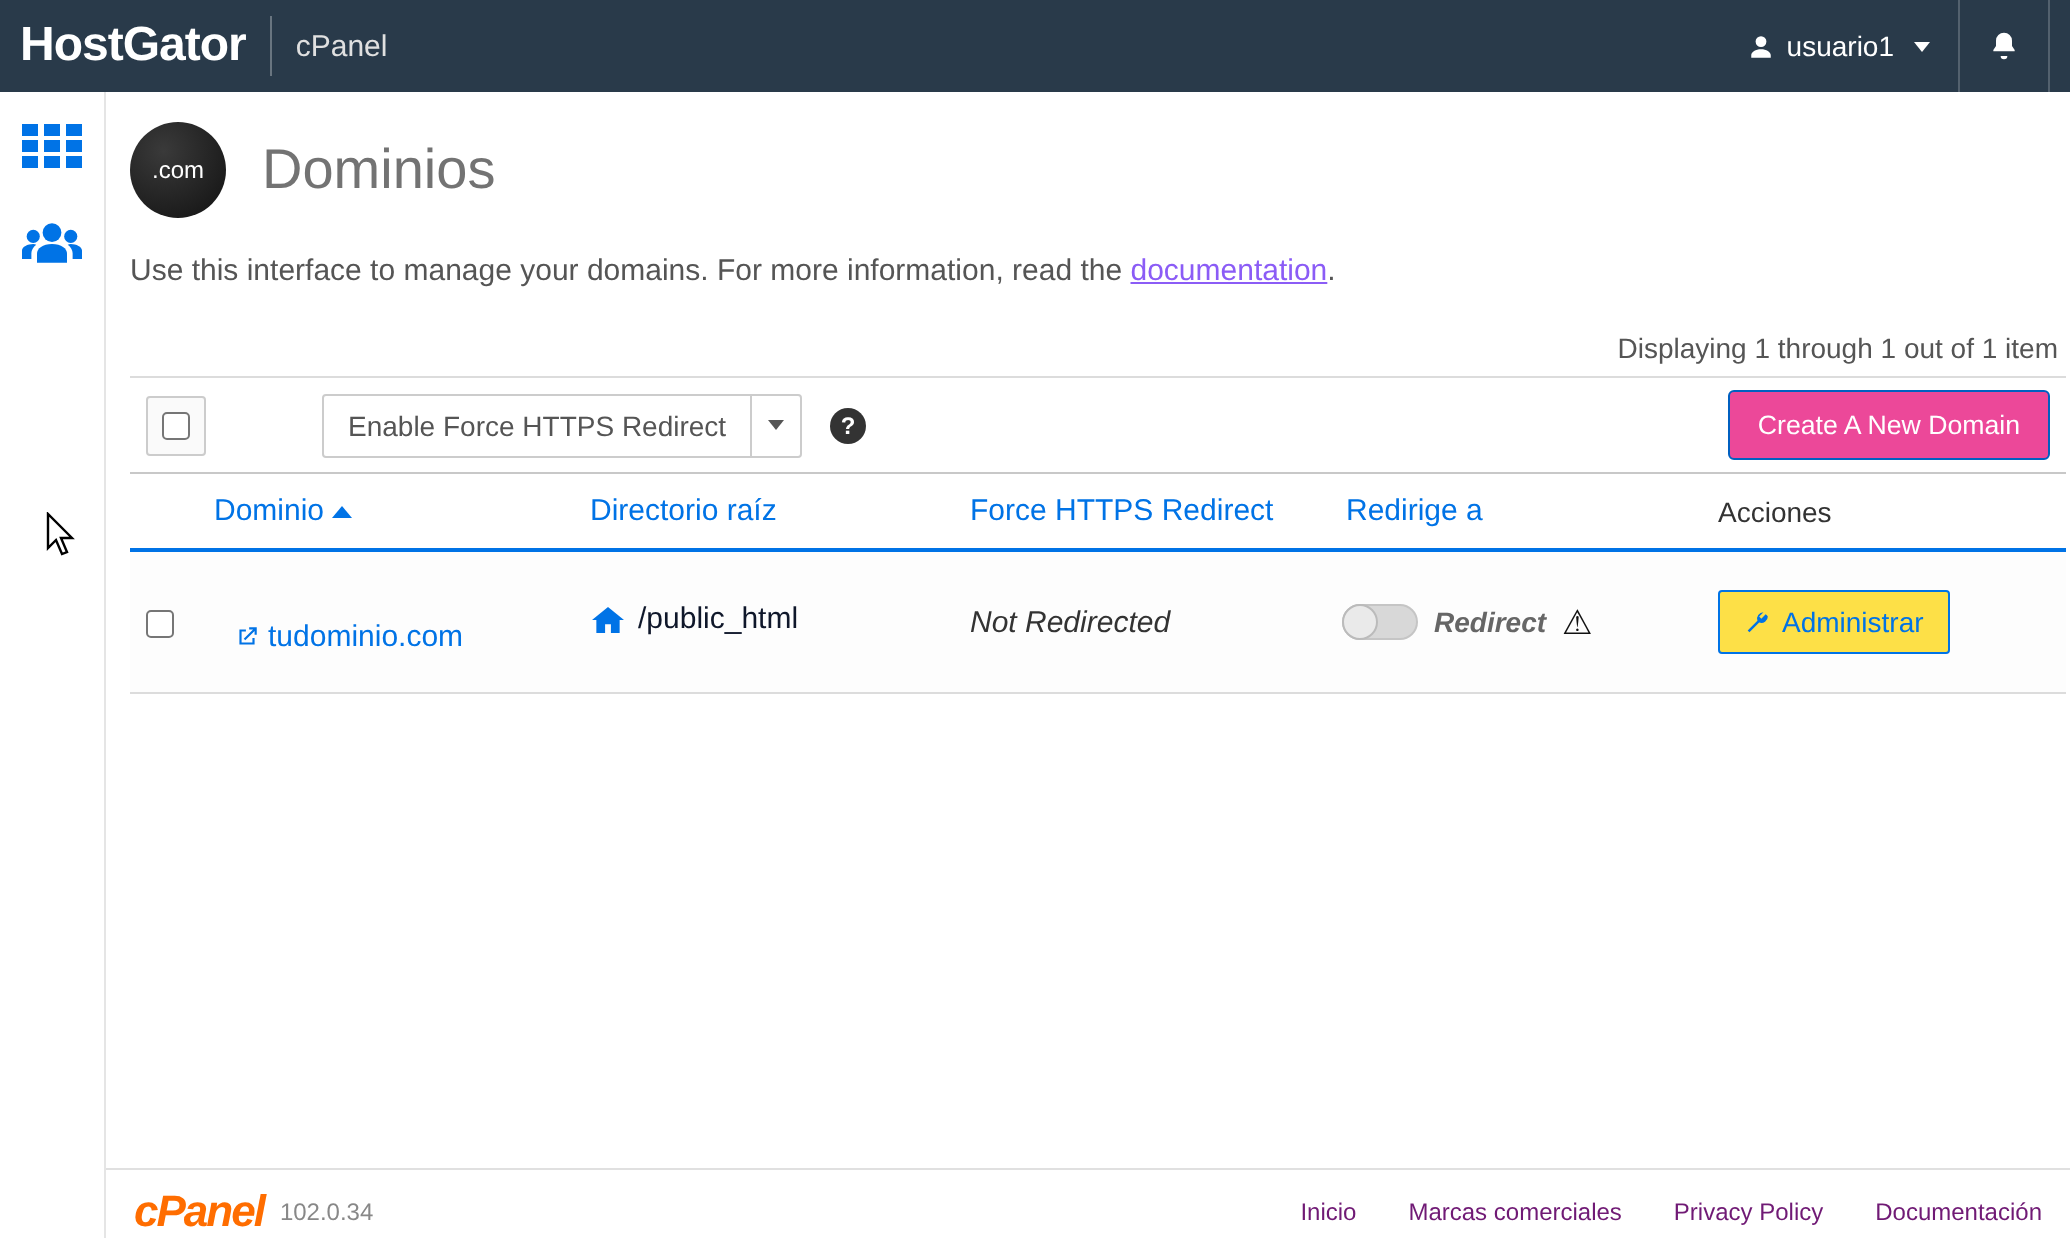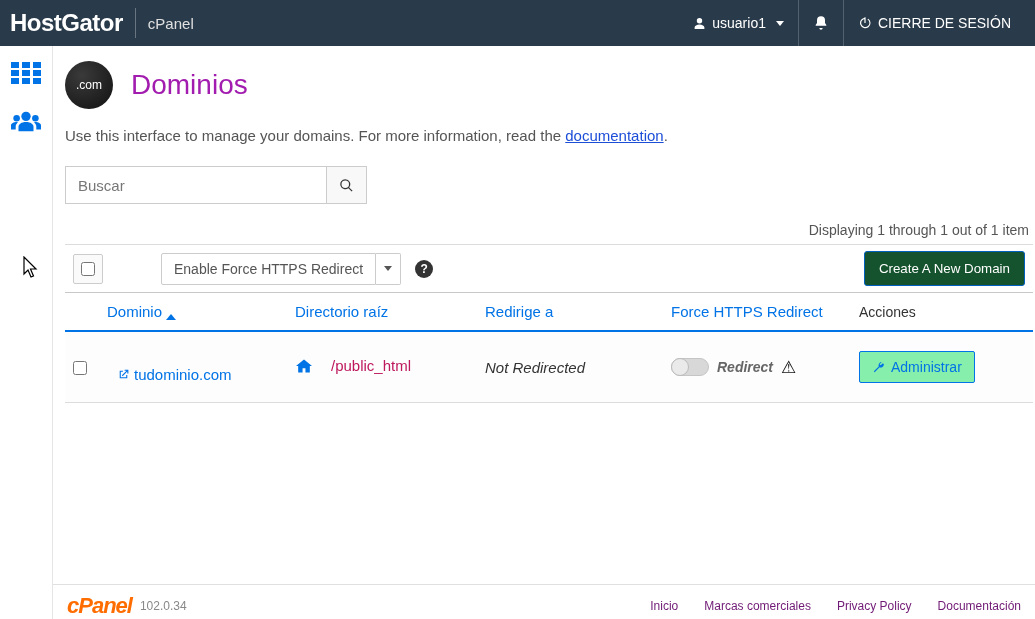--- a/index.html
+++ b/index.html
@@ -23,72 +23,72 @@
     
     .sidebar { width: 53px; background: #fff; border-right: 1px solid #e5e5e5; padding-top: 12px; display:flex; flex-direction:column; align-items:center; gap:18px; }
     .sidebar-icon { width: 30px; height: 30px; display:flex; align-items:center; justify-content:center; cursor: pointer; }
     .sidebar-icon svg { fill: #0073e6; }
     
     
     .content { flex: 1; padding: 15px 0 0 12px; position: relative; }
     .content-inner{ padding-right:2px; }
     .page-header { display: flex; align-items: center; gap: 18px; margin-bottom: 18px; }
     .page-icon { width: 48px; height: 48px; border-radius: 50%; background: radial-gradient(circle at 35% 30%, #3a3a3a, #111); display:flex; align-items:center; justify-content:center; color:#fff; font-size:12px; font-weight:500; }
-    .page-title { font-size: 28px; font-weight: 400; color: #a21caf; }
+    .page-title { font-size: 28px; font-weight: 400; color: #737373; }
     .page-desc { color: #555; font-size: 15px; margin-bottom: 22px; }
-    .page-desc a { color: #1d4ed8; }
+    .page-desc a { color: #8b5cf6; }
     
     
     .search-group { display: flex; margin-bottom: 18px; }
     .search-input { width: 262px; height: 38px; border: 1px solid #ccc; padding: 0 12px; font-size: 15px; color: #333; outline:none; }
     .search-input::placeholder { color: #777; }
     .search-btn { width: 40px; height: 38px; border: 1px solid #ccc; border-left: none; background: #f8f8f8; display:flex; align-items:center; justify-content:center; cursor:pointer; }
     
     
     .results-row { text-align: right; color: #555; font-size: 14px; margin-bottom: 6px; padding-right:4px; }
     
     
     .toolbar-row { display: flex; align-items: center; border-top: 1px solid #dcdcdc; border-bottom: 1px solid #c8c8c8; padding: 6px 8px; gap: 10px; }
     .checkbox-cell { width: 30px; height: 30px; border:1px solid #ccc; background:#fafafa; display:flex; align-items:center; justify-content:center; border-radius:2px; }
     input[type="checkbox"] { width: 14px; height: 14px; }
     .btn { border: 1px solid #ccc; background: #fff; padding: 7px 12px; font-size: 14px; color: #555; cursor: pointer; }
     .btn-group { display: flex; padding-left: 48px; }
     .btn-group .btn:first-child { border-radius: 2px 0 0 2px; }
     .btn-group .btn-caret { border-left:none; border-radius:0 2px 2px 0; padding:7px 8px; display:flex; align-items:center; }
     .btn-caret .caret-dark { width:0; height:0; border-left:4px solid transparent; border-right:4px solid transparent; border-top:5px solid #555; }
     .help-icon{ width:18px; height:18px; border-radius:50%; background:#333; color:#fff; font-size:12px; font-weight:700; display:flex; align-items:center; justify-content:center; margin-left:4px; }
-    .btn-primary { background:#14532d; border:1px solid #0060c0; color:#fff; margin-left:auto; padding:9px 14px; border-radius:3px; }
+    .btn-primary { background:#ec4899; border:1px solid #0060c0; color:#fff; margin-left:auto; padding:9px 14px; border-radius:3px; }
     
     
     .table-head { display:flex; align-items:center; padding:10px 8px; border-bottom:2px solid #0073e6; }
     .th { color:#0073e6; font-size:15px; cursor:pointer; }
     .th-checkbox{ width:34px; }
-    .th-dominio{ width:188px; display:flex; align-items:flex-end; gap:4px;}
+    .th-dominio{ width:188px; display:flex; align-items:center; gap:4px;}
     .sort-caret{ width:0; height:0; border-left:5px solid transparent; border-right:5px solid transparent; border-bottom:6px solid #0073e6; }
     .th-dir{ width:190px; }
     .th-redirect{ width:186px; }
     .th-https{ width:188px; }
     .th-acciones{ color:#333; }
     
     
     .table-row{ display:flex; align-items:center; padding:18px 8px; border-bottom:1px solid #dcdcdc; background:#fdfdfd; }
     .td-checkbox{ width:34px; padding-top:4px; }
     .td-dominio{ width:188px; padding-left:10px; }
     .domain-link{ color:#0073e6; text-decoration:none; display:inline-flex; align-items:center; gap:4px; font-size:15px;margin-top:16px; }
     .badge-main{ display:inline-block; background:#2ca02c; color:#fff; font-size:12px; font-weight:600; padding:4px 8px; border-radius:3px; margin-top:10px; }
     .td-dir{ width:190px; }
-    .dir-link{ color:#be185d; display:inline-flex; align-items:center; gap:18px; font-size:15px; text-decoration:none; }
+    .dir-link{ color:#0f172a; display:inline-flex; align-items:center; gap:6px; font-size:15px; text-decoration:none; }
     .td-redirect{ width:186px; color:#333; font-size:15px;font-style:italic; }
     .td-https{ width:188px; display:flex; align-items:center; gap:8px; }
     .toggle{ width:38px; height:18px; background:#d8d8d8; border-radius:10px; position:relative; border:1px solid #c5c5c5; }
     .toggle-knob{ width:18px; height:18px; background:#eaeaea; border:1px solid #bbb; border-radius:50%; position:absolute; left:-1px; top:-1px; }
     .https-label{ font-style:italic; font-weight:600; color:#666; }
     .warn-icon{ font-size:17px; color:#111; }
     .td-acciones{ }
-    .btn-manage{ border:1px solid #0073e6; background:#86efac; color:#0073e6; padding:7px 12px; font-size:14px; display:inline-flex; align-items:center; gap:6px; cursor:pointer; border-radius:2px;}
+    .btn-manage{ border:1px solid #0073e6; background:#fde047; color:#0073e6; padding:7px 12px; font-size:14px; display:inline-flex; align-items:center; gap:6px; cursor:pointer; border-radius:2px;}
     
     
     .cursor-arrow{ position:absolute; left:-30px; top:210px; font-size:20px; color:#000; }
     
     
     .footer{ position:absolute; bottom:0; left:53px; right:0; border-top:1px solid #e0e0e0; padding:8px 14px 0; display:flex; align-items:center; }
     .footer-brand{ color:#ff6d00; font-size:22px; font-style:italic; font-weight:800; letter-spacing:-1px; }
     .footer-ver{ color:#888; font-size:12px; margin-left:8px; }
     .footer-links{ margin-left:auto; display:flex; gap:26px; }
     .footer-links a{ color:#701a75; text-decoration:none; font-size:12px;text-align:center; }
@@ -110,26 +110,20 @@
       <span>usuario1</span>
       <span class="caret-down"></span>
     </div>
     <span class="nav-sep"></span>
     <div class="nav-item">
       <svg width="16" height="16" viewBox="0 0 24 24">
           <path d="M12 2a6 6 0 00-6 6v4l-2 3v1h16v-1l-2-3V8a6 6 0 00-6-6zm0 20a2.5 2.5 0 002.5-2.5h-5A2.5 2.5 0 0012 22z"></path>
         </svg>
     </div>
     <span class="nav-sep"></span>
-    <div class="nav-item">
-      <svg width="14" height="14" viewBox="0 0 24 24">
-          <path d="M13 2h-2v10h2V2zm4.6 2.6l-1.4 1.4A7 7 0 1112 5V3a9 9 0 105.6 1.6z"></path>
-        </svg>
-      <span>CIERRE DE SESIÓN</span>
-    </div>
   </div>
 </div>
 
 <div class="wrapper">
 
   <div class="sidebar">
     <div class="sidebar-icon">
       <svg width="30" height="22" viewBox="0 0 30 22">
           <rect x="0" y="0" width="8" height="6"></rect>
           <rect x="11" y="0" width="8" height="6"></rect>
@@ -160,28 +154,20 @@
       </svg>
     <div class="content-inner">
     <div class="page-header">
       <div class="page-icon">.com</div>
       <h1 class="page-title">Dominios</h1>
     </div>
     <p class="page-desc">
       <span>Use this interface to manage your domains. For more information, read the </span><a href="#">documentation</a><span>.</span>
     </p>
 
-    <div class="search-group">
-      <input class="search-input" placeholder="Buscar" style="">
-      <button class="search-btn">
-        <svg width="15" height="15" viewBox="0 0 24 24" fill="#333">
-              <path d="M10 2a8 8 0 105 14.3l5.3 5.3 1.4-1.4L16.3 15A8 8 0 0010 2zm0 2a6 6 0 110 12 6 6 0 010-12z"></path>
-            </svg>
-      </button>
-    </div>
 
     <div class="results-row">Displaying 1 through 1 out of 1 item</div>
 
     <div class="toolbar-row">
       <div class="checkbox-cell">
         <input type="checkbox" style="">
       </div>
       <div class="btn-group">
         <button class="btn">Enable Force HTTPS Redirect</button>
         <button class="btn btn-caret">
@@ -192,22 +178,22 @@
       <button class="btn-primary">Create A New Domain</button>
     </div>
 
     <div class="table-head">
       <div class="th-checkbox"></div>
       <div class="th th-dominio">
         <span>Dominio</span>
         <span class="sort-caret"></span>
       </div>
       <div class="th th-dir">Directorio raíz</div>
+      <div class="th th-https">Force HTTPS Redirect</div>
       <div class="th th-redirect">Redirige a</div>
-      <div class="th th-https">Force HTTPS Redirect</div>
       <div class="th-acciones">Acciones</div>
     </div>
 
     <div class="table-row">
       <div class="td-checkbox">
         <input type="checkbox" style="">
       </div>
       <div class="td-dominio">
         <a href="#" class="domain-link">
           <svg width="13" height="13" viewBox="0 0 24 24" fill="#0073e6">

